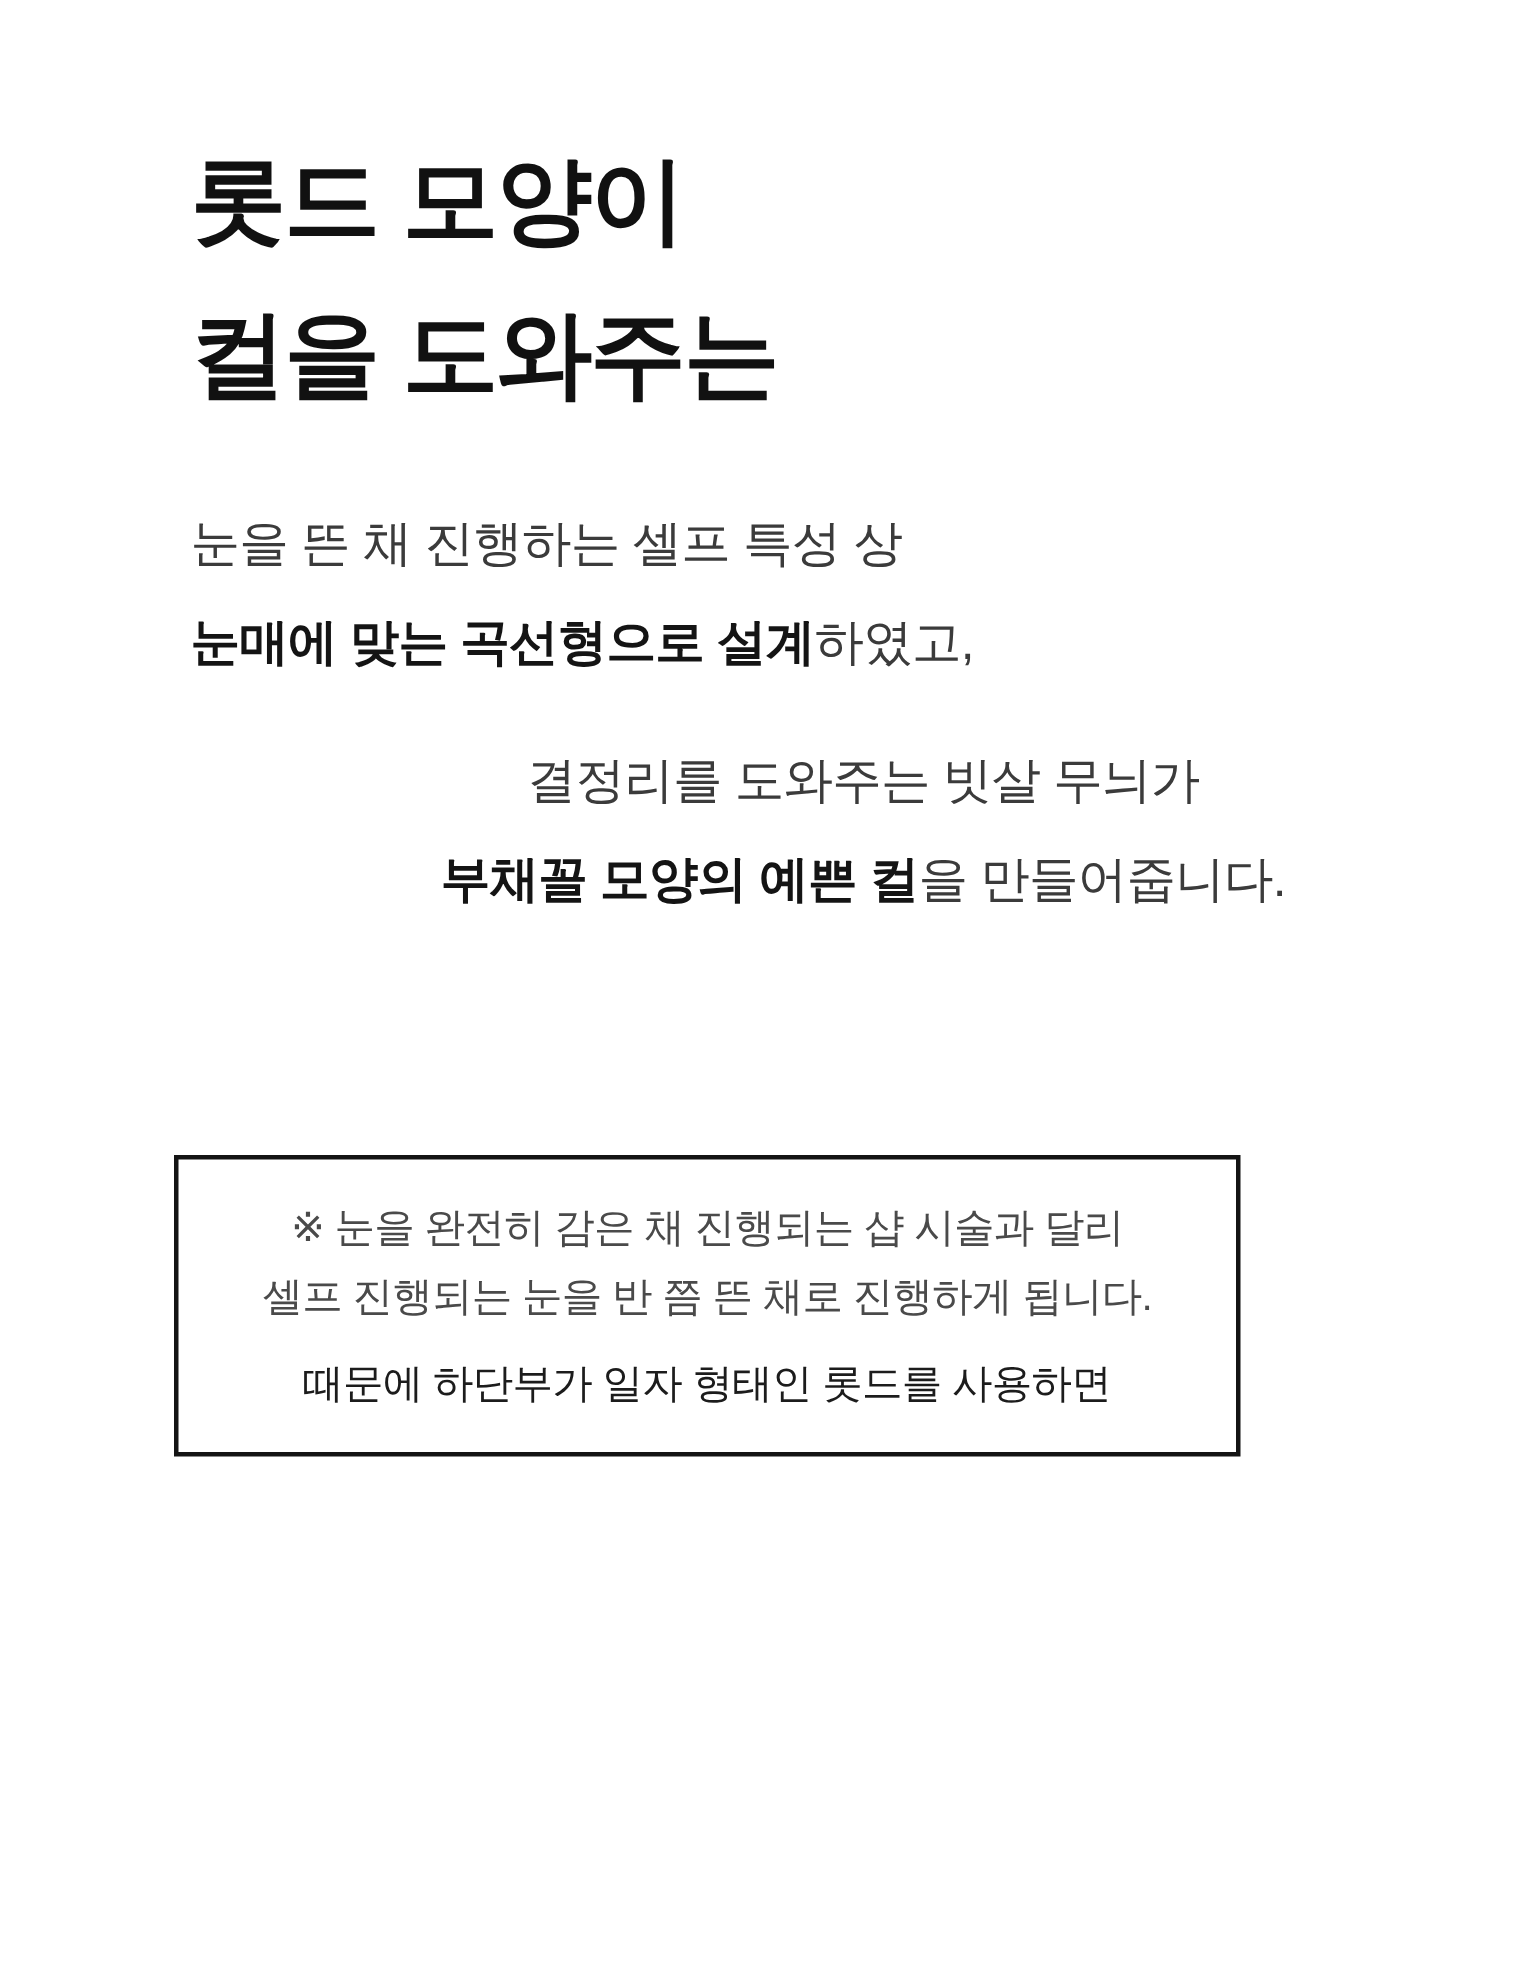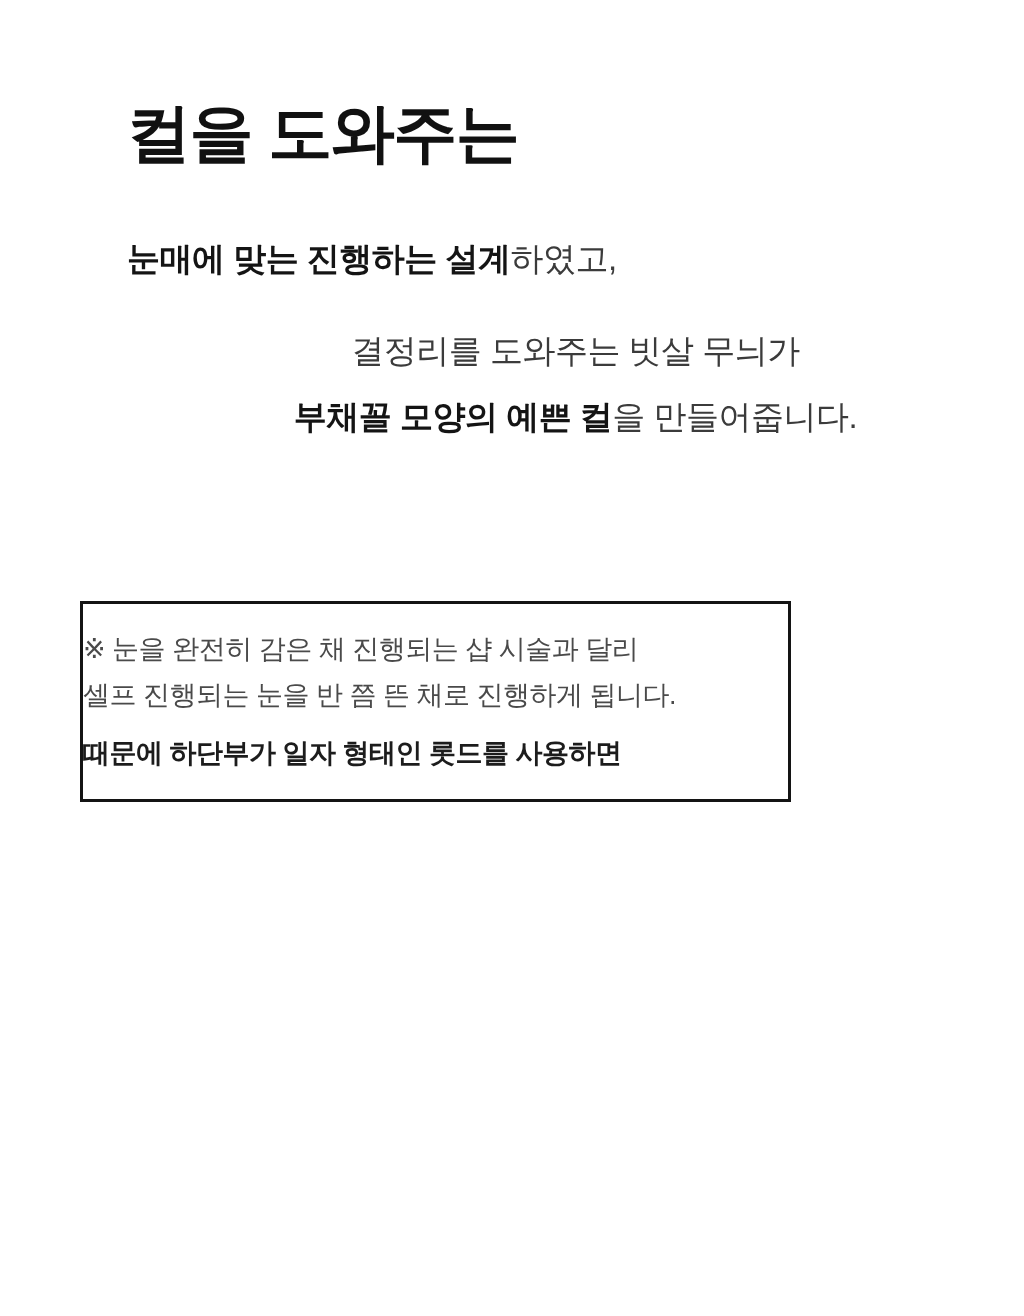--- a/index.html
+++ b/index.html
@@ -43,52 +43,55 @@
     text-align:center;
   }
   .line{display:block;}
   .body-para strong{
     font-weight:700;
     color:var(--c-body-bold);
   }
   .note-box{
     box-sizing:content-box;
     width:705px;
-    margin:151px 0 0 80px;
+    margin:151px 0 0 116px;
     border:3px solid var(--c-border);
     background:var(--c-bg);
     padding:22px 0 23px 0;
+    text-align:center;
   }
   .note-para{
     margin:0;
     font-size:27px;
     line-height:46px;
     letter-spacing:-0.5px;
   }
   .note-para.regular{
     font-weight:400;
     color:var(--c-note);
   }
   .note-para.bold{
     margin-top:12px;
-    font-weight:700;
+    font-weight:400;
     color:var(--c-note-bold);
   }
 </style>
 </head>
 <body>
 
 <div class="page">
 
   <h1 class="heading">
+    <span class="h-line">롯드 모양이</span>
     <span class="h-line">컬을 도와주는</span>
   </h1>
 
   <p class="body-para">
-    <span class="line"><strong>눈매에 맞는 진행하는 설계</strong><span>하였고,</span></span>
+    <span class="line">눈을 뜬 채 진행하는 셀프 특성 상</span>
+    <span class="line"><strong>눈매에 맞는 곡선형으로 설계</strong><span>하였고,</span></span>
   </p>
 
   <p class="body-para">
     <span class="line">결정리를 도와주는 빗살 무늬가</span>
     <span class="line"><strong>부채꼴 모양의 예쁜 컬</strong><span>을 만들어줍니다.</span></span>
   </p>
 
   <div class="note-box">
     <p class="note-para regular">
       <span class="line">※ 눈을 완전히 감은 채 진행되는 샵 시술과 달리</span>

